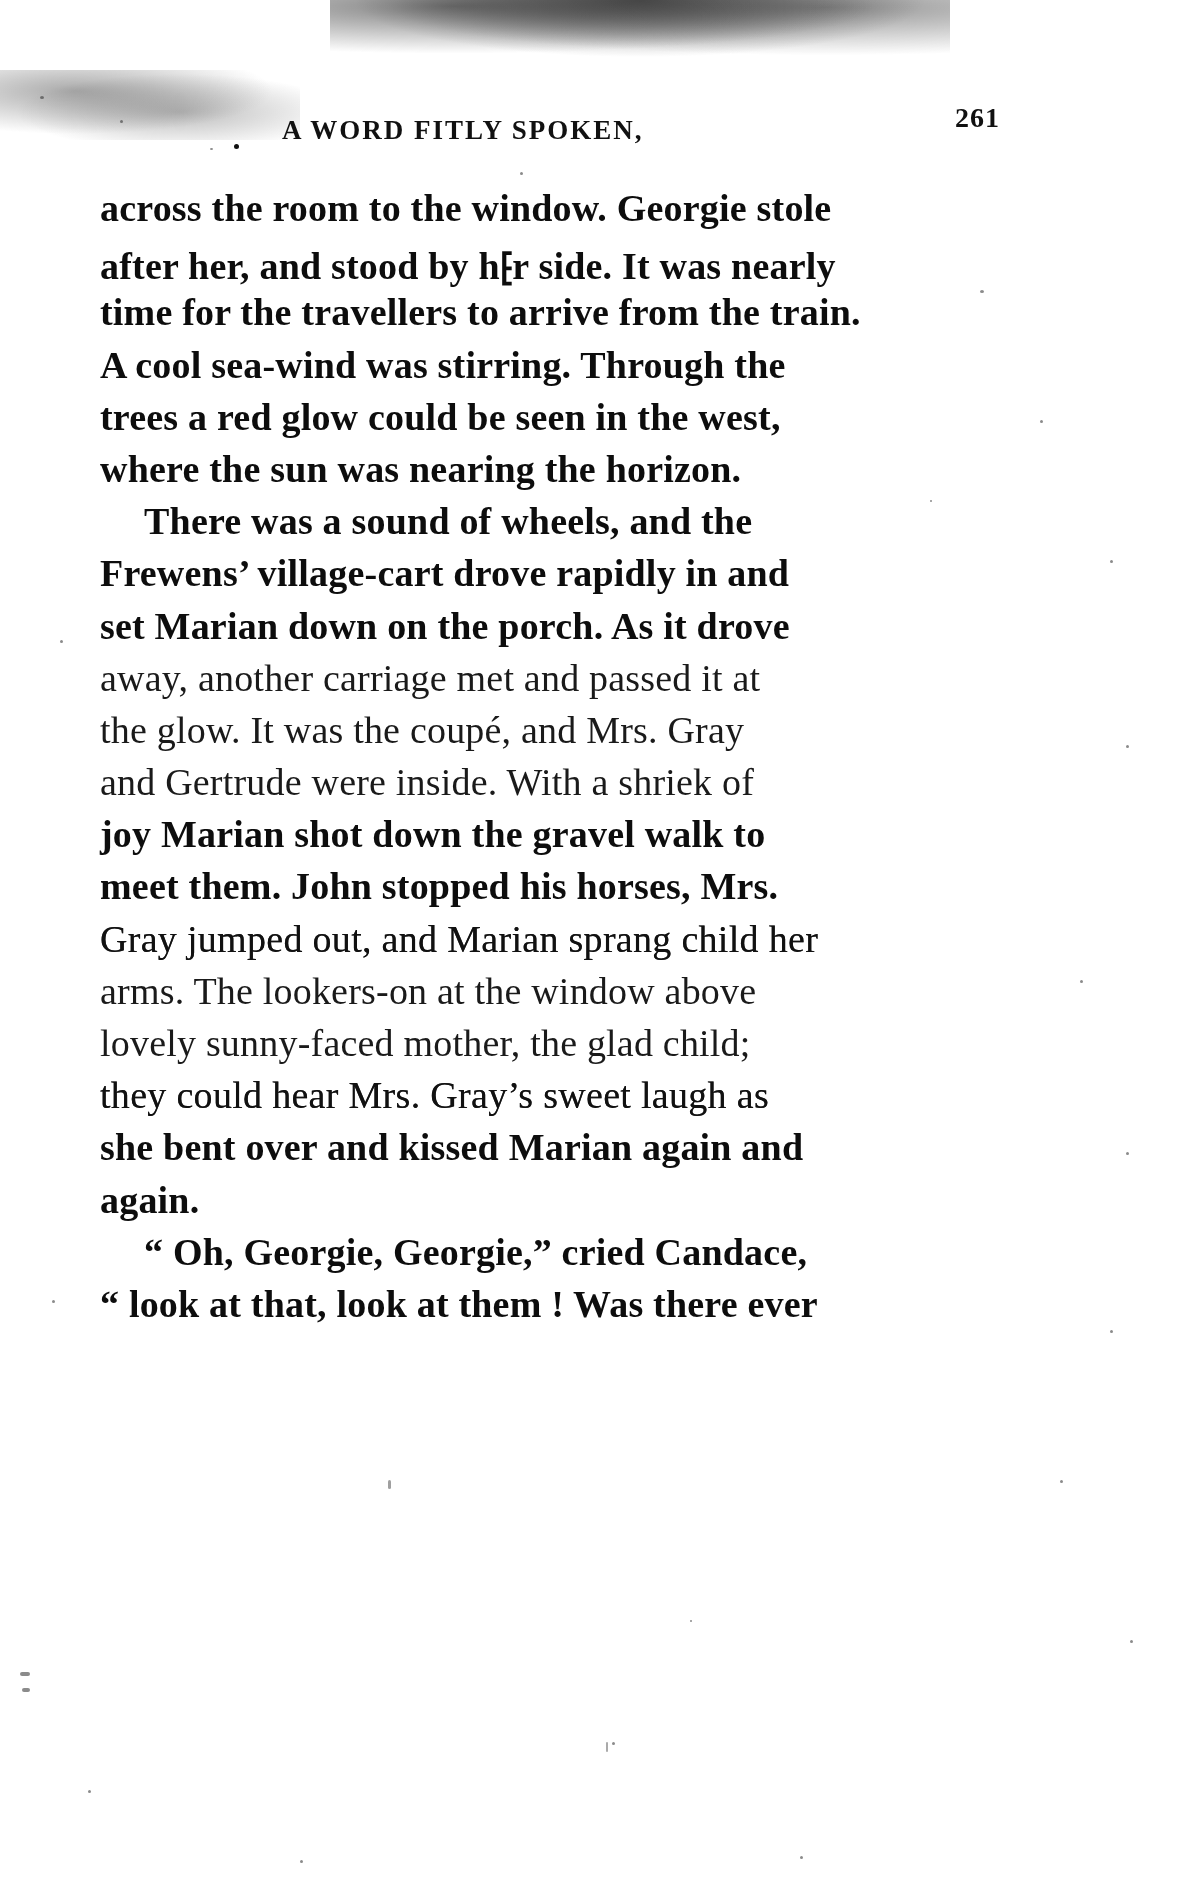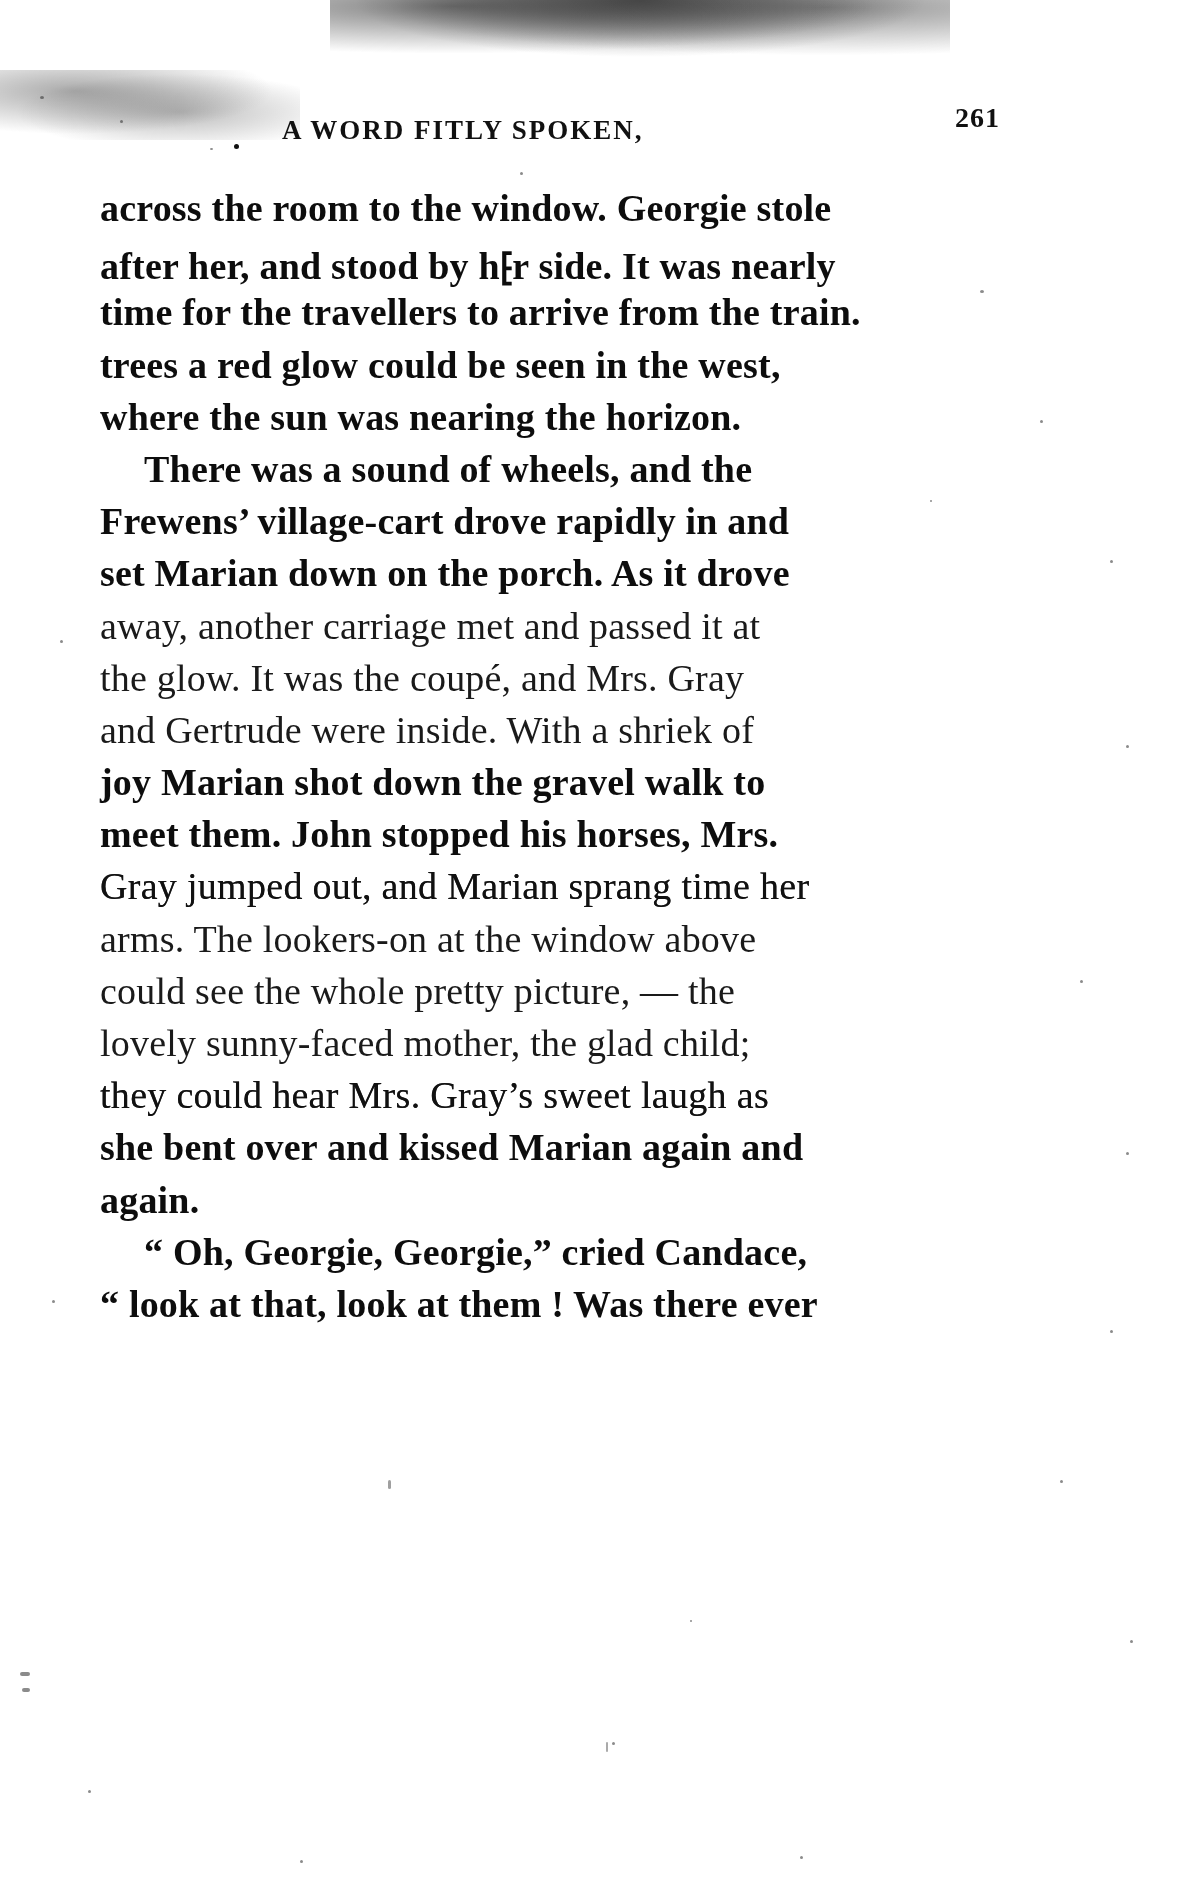--- a/index.html
+++ b/index.html
@@ -170,36 +170,36 @@
     <div class="running-head">A WORD FITLY SPOKEN,</div>
     <div class="page-number">261</div>
   </div>
 
   <div class="body-text">
 
     <div>
       <div class="line ink-heavy">across the room to the window.   Georgie stole</div>
       <div class="line ink-heavy">after her, and stood by h⁅r side.   It was nearly</div>
       <div class="line ink-heavy">time for the travellers to arrive from the train.</div>
+      <div class="line ink-heavy">A cool sea-wind was stirring.   Through the</div>
       <div class="line ink-heavy">trees a red glow could be seen in the west,</div>
       <div class="line ink-heavy">where the sun was nearing the horizon.</div>
     </div>
 
     <div>
       <div class="line ink-heavy"><span class="indent"></span><span>There was a sound of wheels, and the</span></div>
       <div class="line ink-heavy">Frewens’ village-cart drove rapidly in and</div>
       <div class="line ink-heavy">set Marian down on the porch.   As it drove</div>
       <div class="line ink-light">away, another carriage met and passed it at</div>
       <div class="line ink-light">the glow.   It was the coupé, and Mrs. Gray</div>
       <div class="line ink-light">and Gertrude were inside.   With a shriek of</div>
       <div class="line ink-heavy">joy Marian shot down the gravel walk to</div>
       <div class="line ink-heavy">meet them.   John stopped his horses, Mrs.</div>
-      <div class="line ink-mid">Gray jumped out, and Marian sprang time her</div>
+      <div class="line ink-mid">Gray jumped out, and Marian sprang child her</div>
       <div class="line ink-light">arms.   The lookers-on at the window above</div>
-      <div class="line ink-light">could see the whole pretty picture, — the</div>
       <div class="line ink-light">lovely sunny-faced mother, the glad child;</div>
       <div class="line ink-mid">they could hear Mrs. Gray’s sweet laugh as</div>
       <div class="line ink-heavy">she bent over and kissed Marian again and</div>
       <div class="line ink-heavy">again.</div>
     </div>
 
     <div>
       <div class="line ink-heavy"><span class="indent"></span><span>“ Oh, Georgie, Georgie,” cried Candace,</span></div>
       <div class="line ink-heavy">“ look at that, look at them !   Was there ever</div>
     </div>

